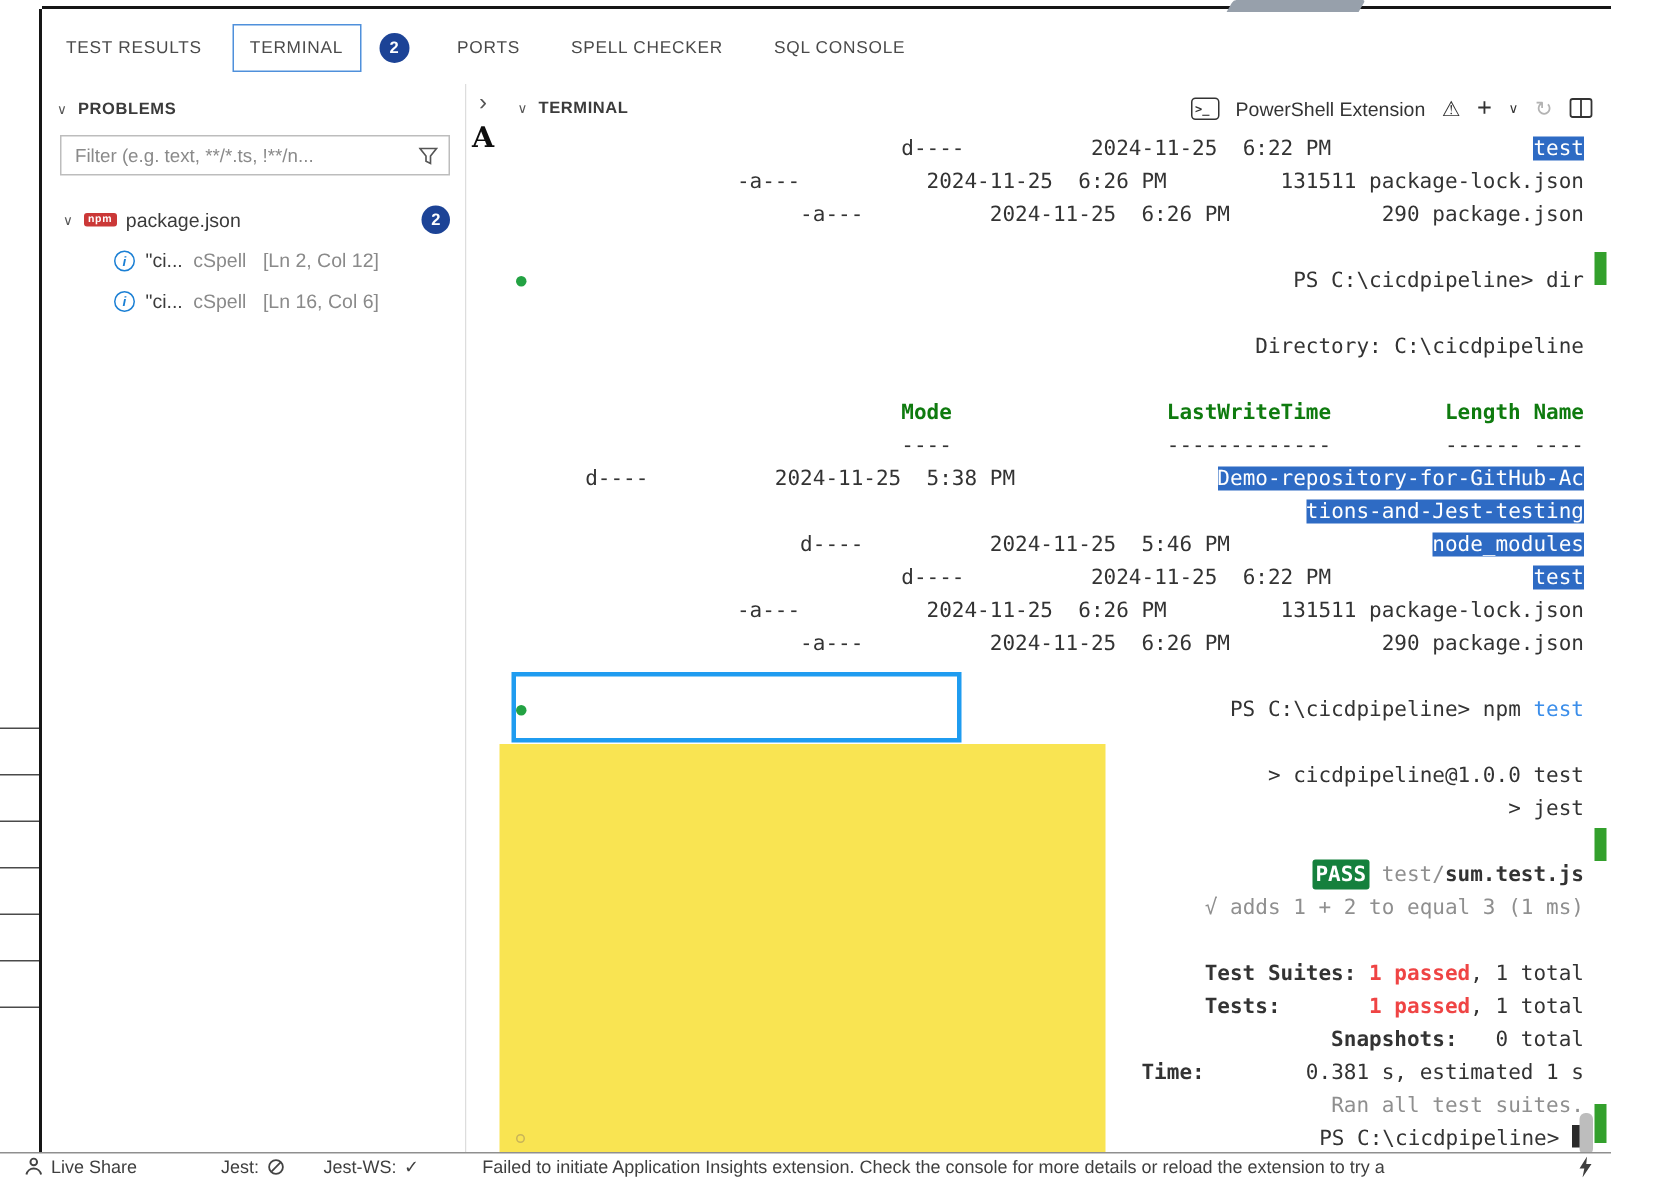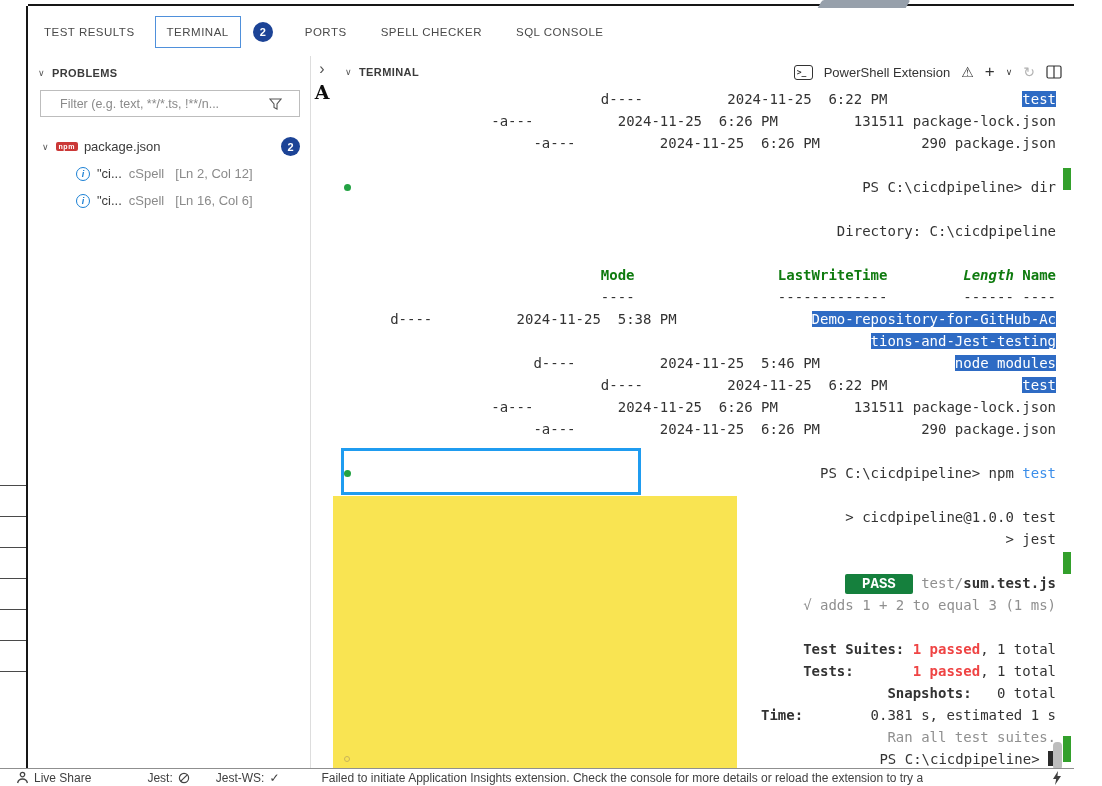--- a/index.html
+++ b/index.html
@@ -23,21 +23,21 @@
   .tab:first-child { margin-left: 12px; }
   .tab.active { border: 1px solid #4f90db; padding: 9px 11px; margin-left: 18px; }
   .badge { display: inline-flex; align-items: center; justify-content: center; width: 20px; height: 20px;
            border-radius: 50%; background: #1c4396; color: #fff; font-size: 11px; font-weight: bold; letter-spacing: 0; }
   .tab-badge { margin-left: 12px; }
 
   
   .problems { position: absolute; left: 30px; top: 56px; width: 281px; bottom: 18px; background: #fff; border-right: 1px solid #ddd; }
   .p-head { display: flex; align-items: center; gap: 7px; padding: 11px 8px 5px 8px; font-size: 11px; font-weight: 700; color: #3b3b3b; letter-spacing: .4px; }
   .chev { font-size: 9px; font-weight: 400; color: #555; }
-  .filter { margin: 6px 10px 4px 10px; height: 27px; border: 1px solid #bdbdbd; display: flex; align-items: center; padding: 0 17px; background: #fff; }
+  .filter { margin: 6px 10px 4px 10px; height: 27px; border: 1px solid #bdbdbd; display: flex; align-items: center; padding: 0 7px; background: #fff; }
   .filter input { border: none; outline: none; flex: 1; font-size: 12.5px; color: #333; font-family: "Liberation Sans", sans-serif; background: transparent; }
   .filter input::placeholder { color: #8a8a8a; }
   .tree { margin-top: 16px; }
   .trow { height: 27px; display: flex; align-items: center; font-size: 13px; color: #3b3b3b; padding: 0 10px 0 12px; }
   .npm-ico { background: #cb3837; color: #fff; font-size: 7px; font-weight: 700; padding: 1px 3px; border-radius: 2px;
              margin: 0 6px 0 7px; letter-spacing: .5px; }
   .spacer { flex: 1; }
   .child { padding-left: 46px; gap: 7px; }
   .info-ico { width: 14px; height: 14px; min-width: 14px; border-radius: 50%; border: 1.3px solid #1a7fd4; color: #1a7fd4;
               font-size: 9px; font-style: italic; font-weight: 700; display: inline-flex; align-items: center; justify-content: center; }
@@ -65,26 +65,26 @@
                font-family: "DejaVu Sans Mono", "Liberation Mono", monospace; font-size: 14px; color: #333; }
   .hl-yellow { position: absolute; left: 0; top: 408px; width: 404px; height: 272px; background: #f9e452; }
   .cmd-box { position: absolute; left: 8px; top: 360px; width: 300px; height: 47px; border: 3px solid #1f9cf0; }
   .lines { position: absolute; left: 0; top: 0; right: 18px; text-align: right; }
   .tl { height: 22px; line-height: 22px; white-space: pre; padding-left: 24px; position: relative; }
   .bullet { position: absolute; left: 11px; top: 8px; width: 7px; height: 7px; border-radius: 50%; }
   .b-green { background: #23a243; }
   .b-ring { background: transparent; border: 1.5px solid #c9b458; width: 6px; height: 6px; }
   .c-sel  { background: #2e6bc4; color: #fff; }
   .c-hdr  { color: #0f7b0f; font-weight: 700; }
-  .c-ith  { font-style: italic; }
+  .c-ith  { }
   .c-dim  { color: #8f8f8f; }
   .c-b    { font-weight: 700; }
   .c-gb   { color: #ef4444; font-weight: 700; }
   .c-blue { color: #3b8eea; }
-  .c-pass { background: #15803d; color: #fff; font-weight: 700; padding: 2px 17px; border-radius: 2px; font-family: Liberation Mono, monospace; }
+  .c-pass { background: #15803d; color: #fff; font-weight: 700; padding: 2px 2px; border-radius: 2px; }
   .cursor { display: inline-block; width: 8px; height: 15px; background: #2b2b2b; vertical-align: -2px; }
 
   .ruler { position: absolute; right: 0; top: 0; width: 18px; bottom: 0; }
   .mark  { position: absolute; right: 3px; width: 8px; background: #33a02c; }
   .m1 { top: 80px;  height: 22px; }
   .m2 { top: 464px; height: 22px; }
   .m3 { top: 648px; height: 26px; }
   .thumb { position: absolute; right: 12px; width: 9px; top: 654px; height: 28px; background: #bdbdbd; border-radius: 4px; }
 
   

